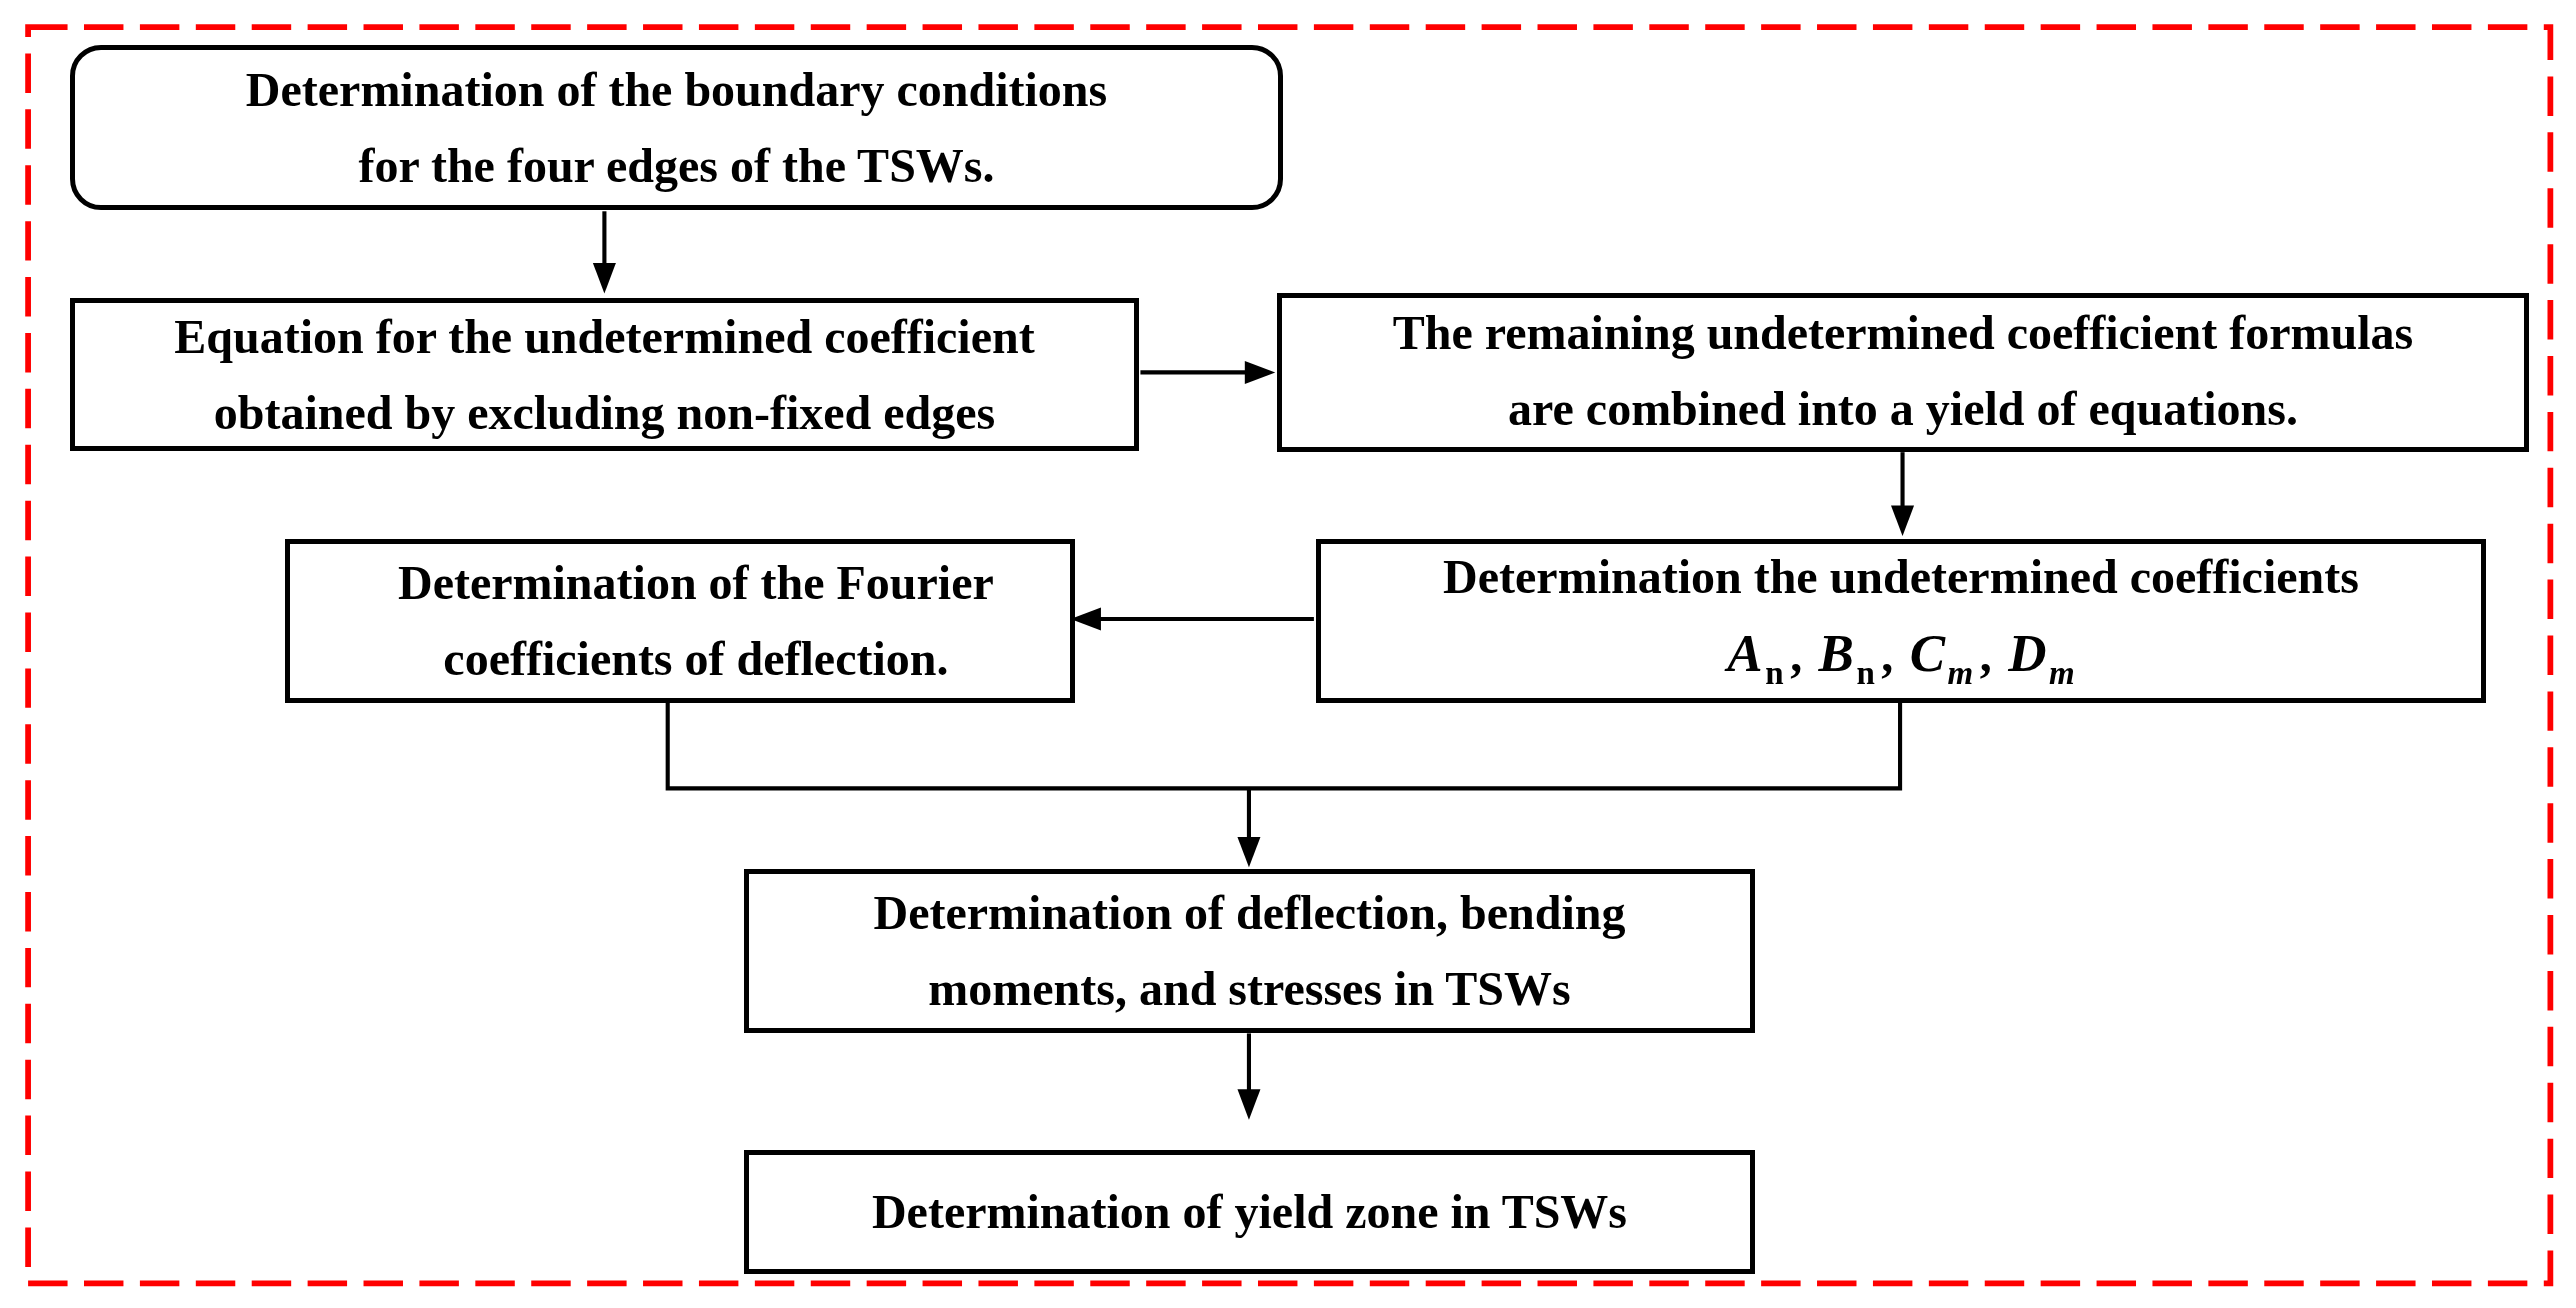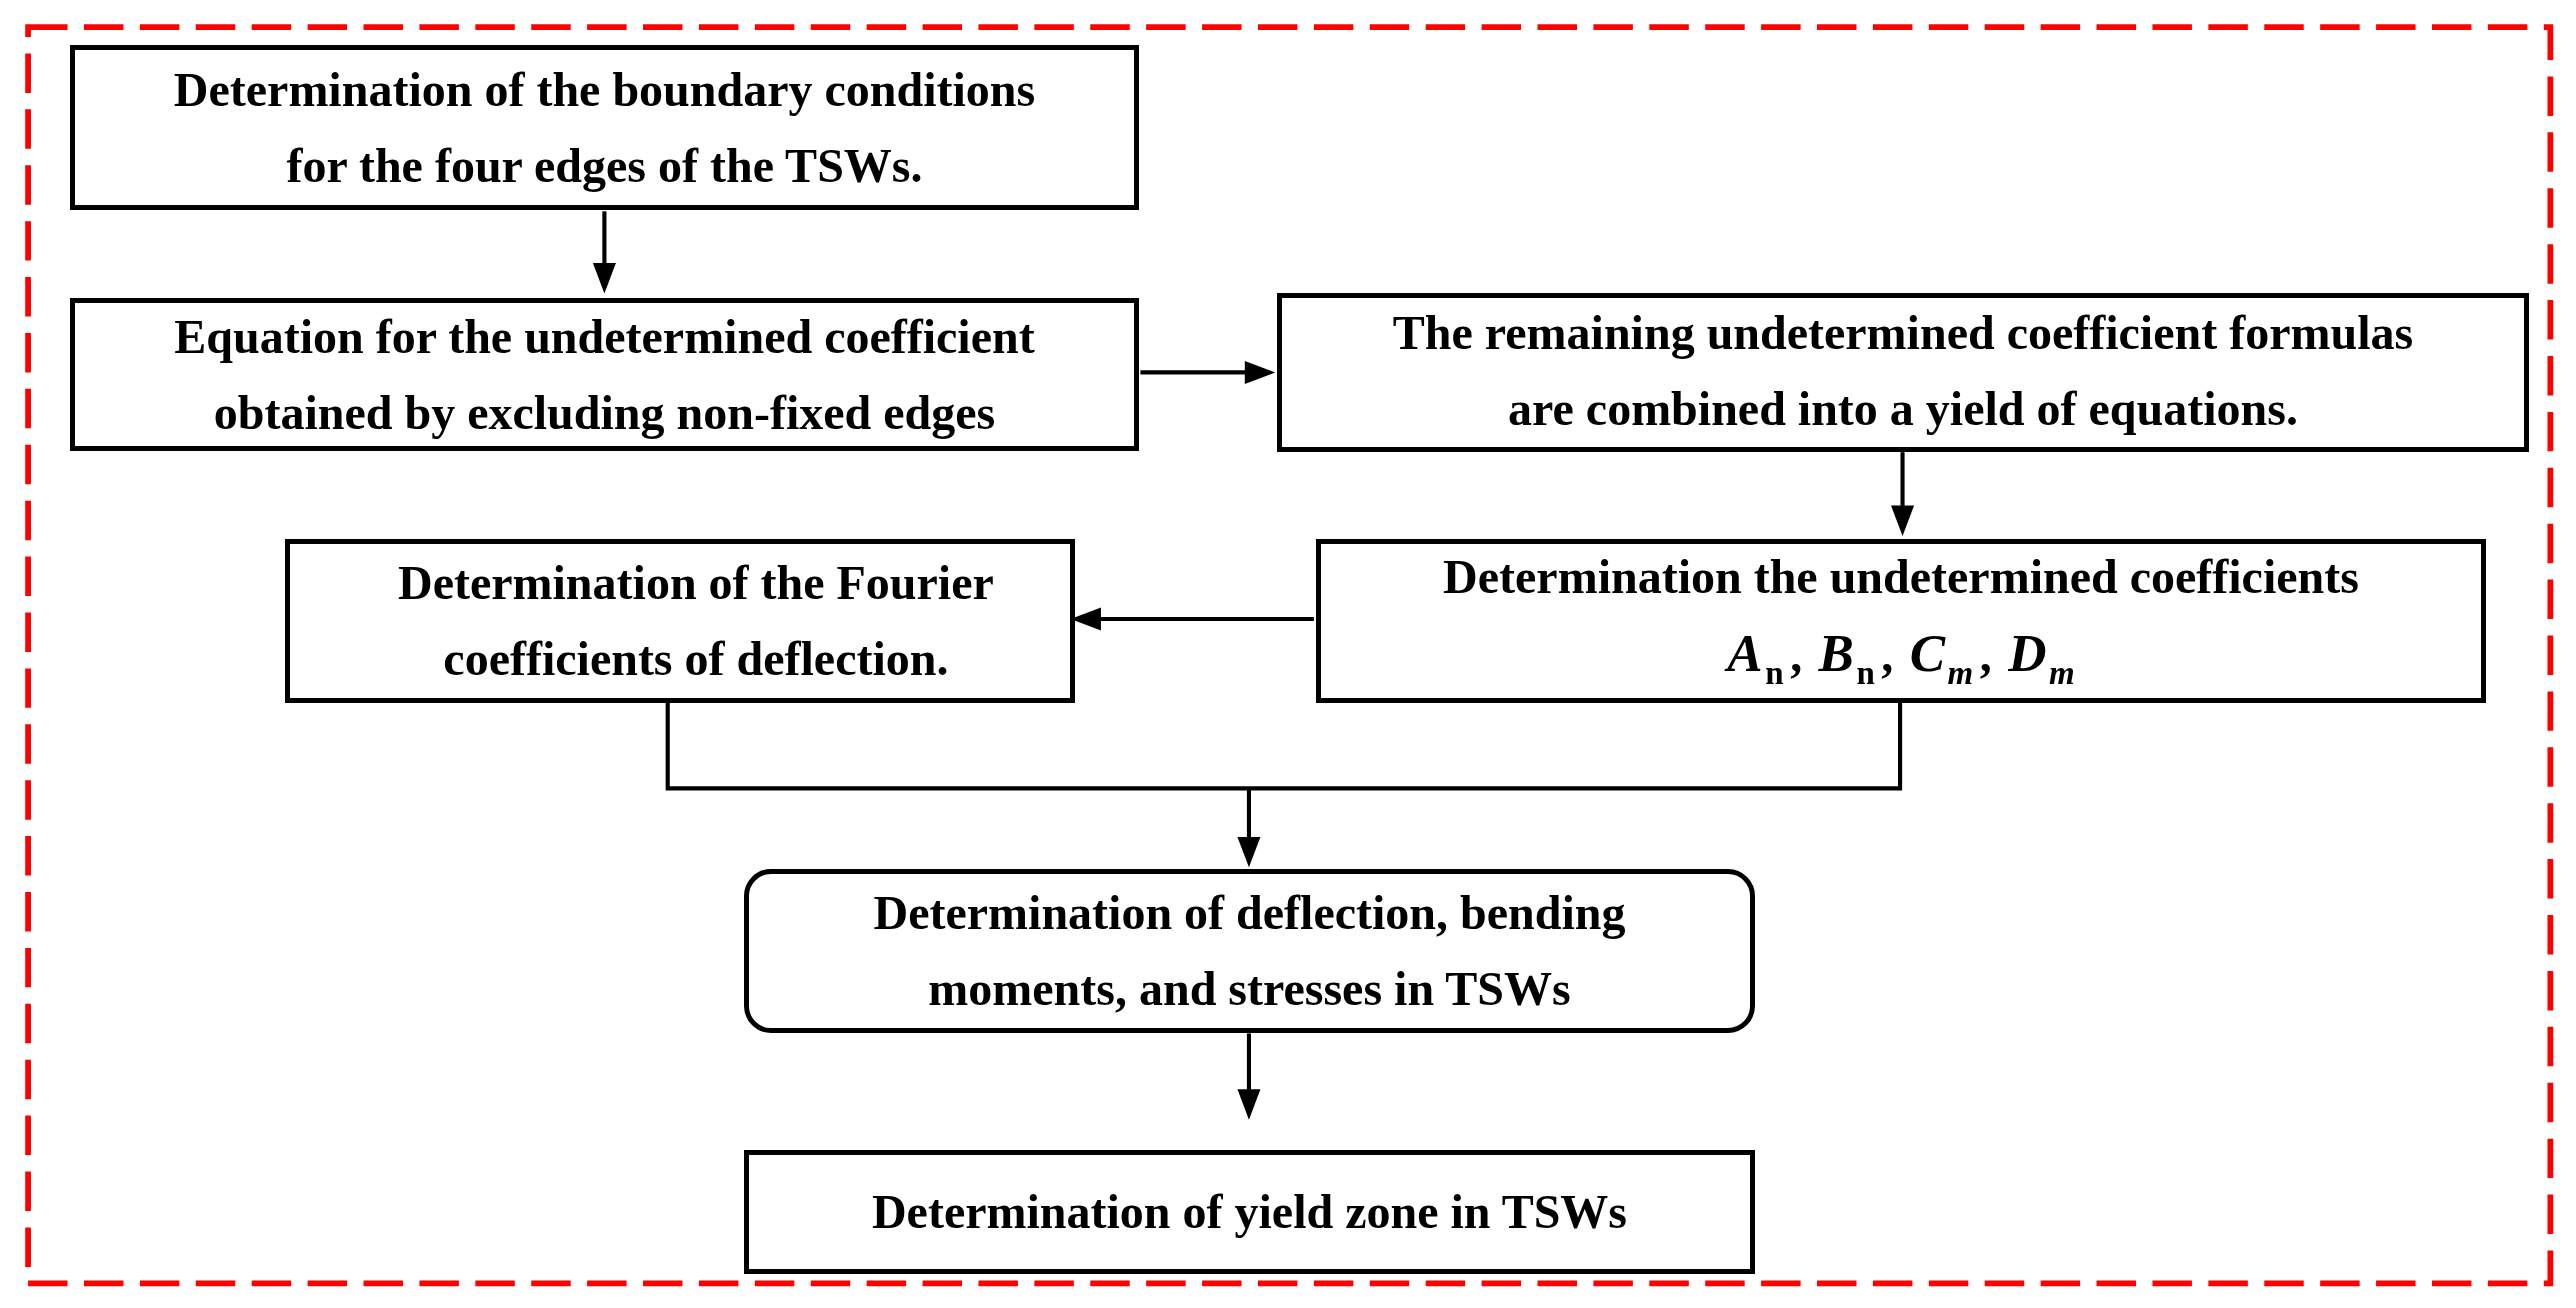--- a/index.html
+++ b/index.html
@@ -105,21 +105,21 @@
       <line class="wire" x1="1519" y1="959" x2="1519" y2="1022"></line>
       <polygon class="head" points="1519,1055 1505,1018 1533,1018"></polygon>
     </g>
 
     <g data-name="arrow-deflection-to-yield">
       <line class="wire" x1="1519" y1="1257" x2="1519" y2="1327"></line>
       <polygon class="head" points="1519,1362 1505,1325 1533,1325"></polygon>
     </g>
   </svg>
 
-  <div class="box" style="left:70px; top:45px; width:1069px; height:165px;" data-name="box-boundary-conditions">
+  <div class="box" style="left:70px; top:45px; width:1213px; height:165px;border-radius:31px;" data-name="box-boundary-conditions">
     <div class="line" data-name="box-text-line">Determination of the boundary conditions</div>
     <div class="line" data-name="box-text-line">for the four edges of the TSWs.</div>
   </div>
 
   <div class="box" style="left:70px; top:298px; width:1069px; height:153px;" data-name="box-equation-undetermined">
     <div class="line" data-name="box-text-line">Equation for the undetermined coefficient</div>
     <div class="line" data-name="box-text-line">obtained by excluding non-fixed edges</div>
   </div>
 
   <div class="box" style="left:1277px; top:293px; width:1252px; height:159px;justify-content:flex-end;" data-name="box-remaining-formulas">
@@ -130,21 +130,21 @@
   <div class="box" style="left:285px; top:539px; width:790px; height:164px;padding-left:40px;" data-name="box-fourier-coefficients">
     <div class="line" data-name="box-text-line">Determination of the Fourier</div>
     <div class="line" data-name="box-text-line">coefficients of deflection.</div>
   </div>
 
   <div class="box" style="left:1316px; top:539px; width:1170px; height:164px;" data-name="box-undetermined-coefficients">
     <div class="line" data-name="box-text-line">Determination the undetermined coefficients</div>
     <div class="formula" data-name="coefficients-formula"><span class="f-base" data-name="formula-base">A</span><span class="f-sub" data-name="formula-subscript">n</span><span class="f-sep" data-name="formula-separator">,</span><span class="f-base" data-name="formula-base">B</span><span class="f-sub" data-name="formula-subscript">n</span><span class="f-sep" data-name="formula-separator">,</span><span class="f-base" data-name="formula-base">C</span><span class="f-sub italic" data-name="formula-subscript">m</span><span class="f-sep" data-name="formula-separator">,</span><span class="f-base" data-name="formula-base">D</span><span class="f-sub italic" data-name="formula-subscript">m</span></div>
   </div>
 
-  <div class="box" style="left:744px; top:869px; width:1011px; height:164px;border-radius:27px;" data-name="box-deflection-moments">
+  <div class="box" style="left:744px; top:869px; width:1011px; height:164px;" data-name="box-deflection-moments">
     <div class="line" data-name="box-text-line">Determination of deflection, bending</div>
     <div class="line" data-name="box-text-line">moments, and stresses in TSWs</div>
   </div>
 
   <div class="box" style="left:744px; top:1122px; width:1011px; height:124px;margin-top:28px;" data-name="box-yield-zone">
     <div class="line" data-name="box-text-line">Determination of yield zone in TSWs</div>
   </div>
 
 </div>
 

